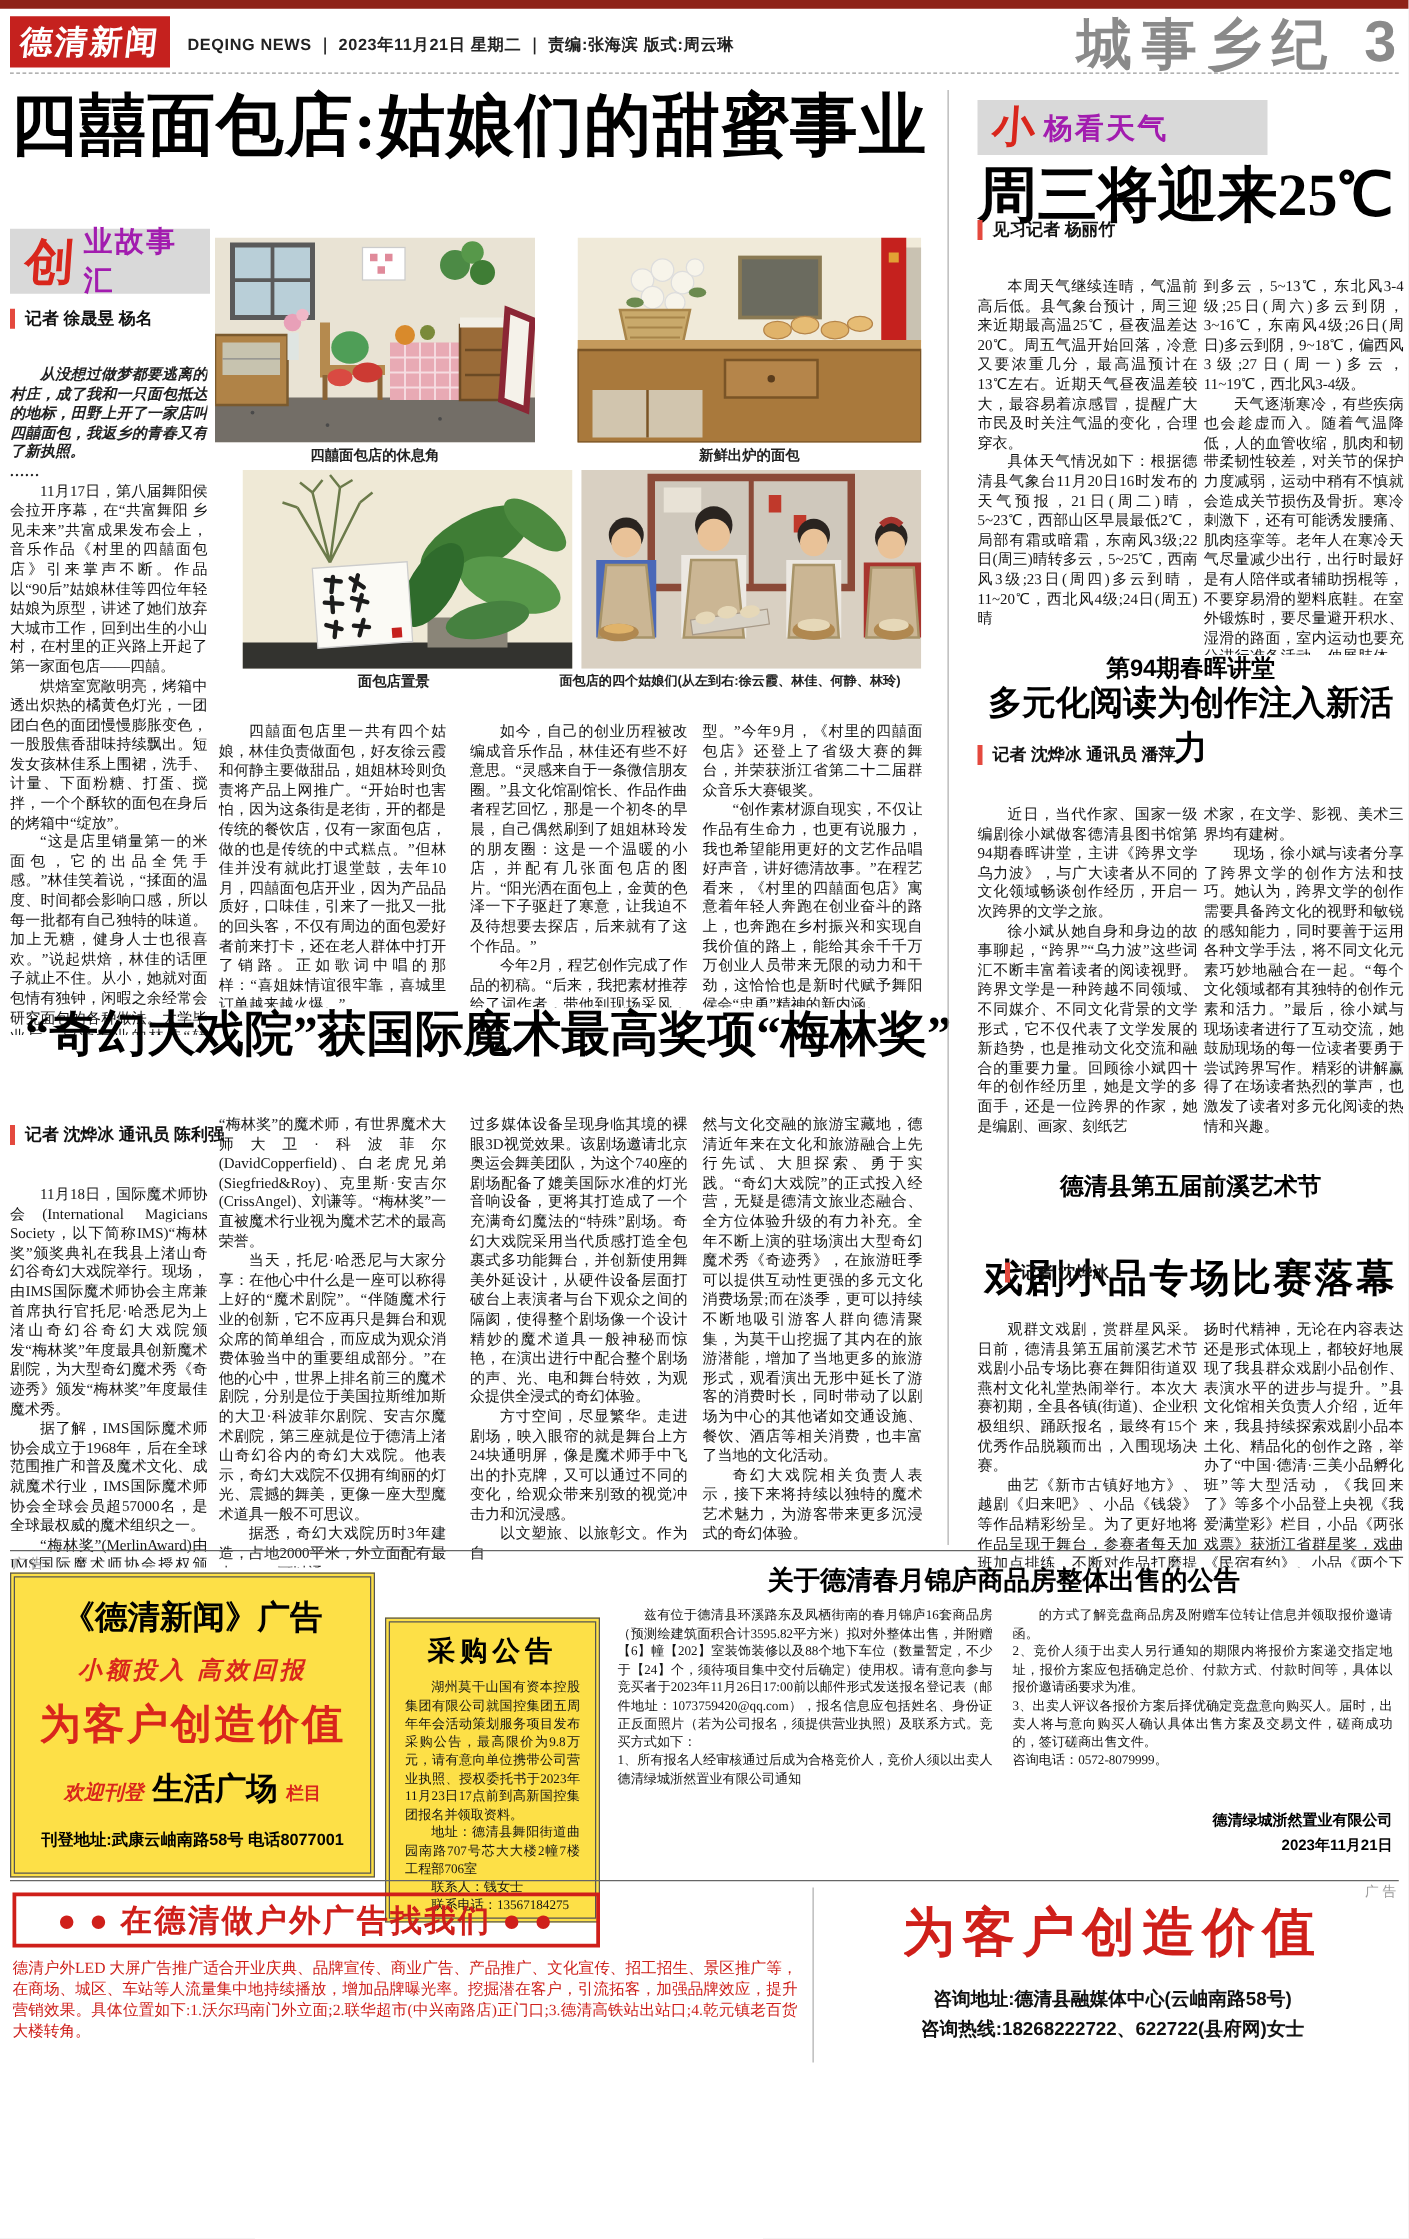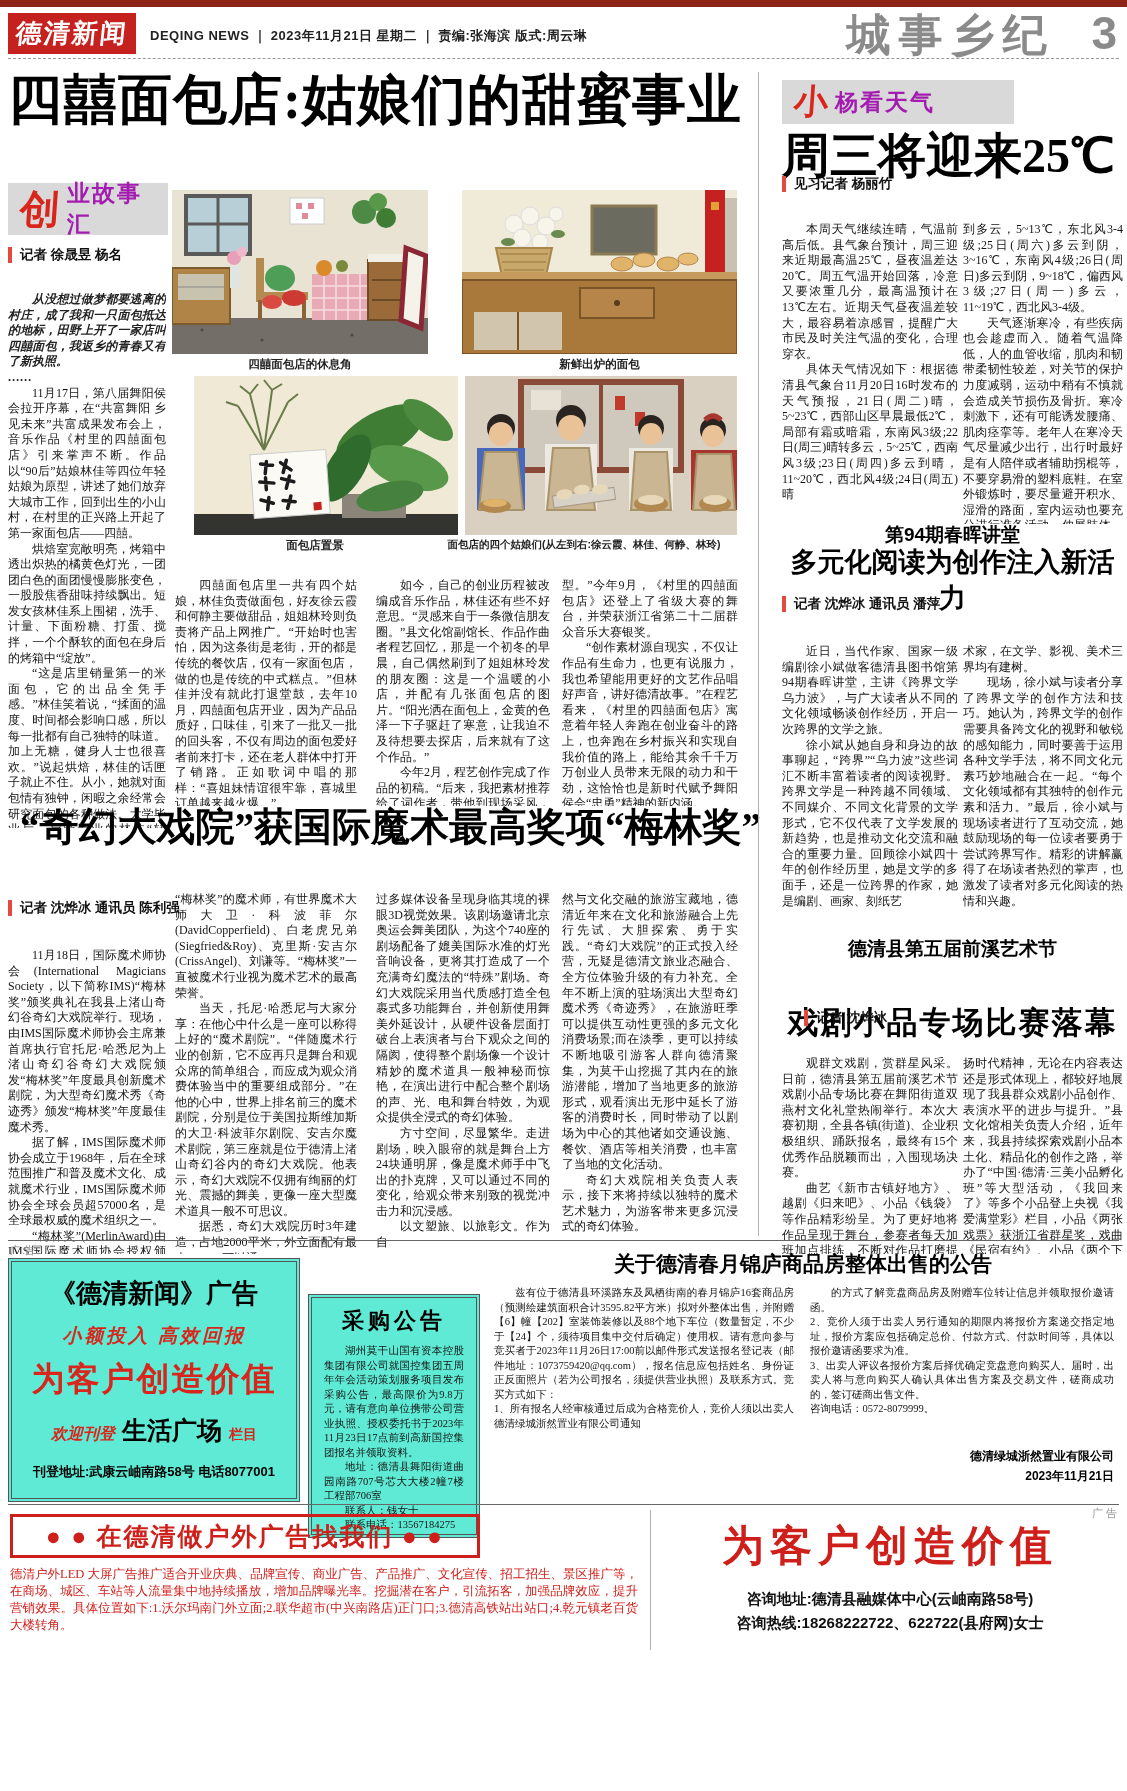--- a/index.html
+++ b/index.html
@@ -4,21 +4,21 @@
 <style>
   html,body{margin:0;padding:0;background:#e8e8e8;}
   .page{position:relative;width:1127px;height:1791px;background:#fff;margin:0 auto;
         font-family:"Liberation Serif",serif;overflow:hidden;}
   .abs{position:absolute;}
   
   .topbar{left:0;top:0;width:1127px;height:7px;background:#8e2318;}
   .logo{left:8px;top:13px;width:128px;height:41px;background:#c5211e;display:flex;align-items:center;justify-content:center;}
   .logo span{color:#fff;font:bold 26px "Liberation Serif",serif;letter-spacing:2px;transform:skewX(-6deg);}
   .mastinfo{left:150px;top:27px;font:bold 13px "Liberation Sans",sans-serif;color:#222;letter-spacing:.5px;}
-  .sectitle{right:10px;top:6px;display:flex;align-items:flex-start;color:#8a8a8a;gap:15px;}
+  .sectitle{right:10px;top:6px;display:flex;align-items:flex-start;color:#8a8a8a;}
   .sectitle .nm{font:bold 44px "Liberation Sans",sans-serif;letter-spacing:8px;}
   .sectitle .pg{font:bold 46px "Liberation Sans",sans-serif;margin-left:22px;}
   .headrule{left:8px;top:58px;width:1111px;border-top:1.5px dashed #999;}
   
   .ttl{font-family:"Liberation Serif",serif;font-weight:900;color:#000;}
   .kicker{font:bold 19px "Liberation Sans",sans-serif;color:#000;text-align:center;}
   .byline{font:bold 13.5px "Liberation Sans",sans-serif;color:#111;border-left:4px solid #e4493e;padding-left:8px;line-height:16px;}
   
   .badge{background:#d9d9d9;display:flex;align-items:center;padding:0 12px;box-sizing:border-box;}
   .badge .big{font:bold 40px "Liberation Serif",serif;color:#d9261c;transform:skewX(-4deg);}
@@ -27,21 +27,21 @@
   .col{font-size:12px;line-height:15.6px;text-align:justify;overflow:hidden;color:#141414;margin-top:16px;}
   .col p{margin:0;text-indent:2em;}
   .col p.cont{text-indent:0;}
   .intro{font-style:italic;font-weight:bold;color:#222;}
   .cap{font:bold 11.5px "Liberation Sans",sans-serif;text-align:center;color:#222;
        white-space:nowrap;overflow:hidden;}
   .vline{width:1px;background:#b0b0b0;}
   .hline{height:1px;background:#666;}
   .adlabel{font:11px "Liberation Sans",sans-serif;color:#999;letter-spacing:3px;}
   
-  .framed{border:4px double #555;box-sizing:border-box;background:#5eead4;}
+  .framed{border:4px double #555;box-sizing:border-box;background:#fde047;}
   .adnews-title{font:900 26px "Liberation Serif",serif;text-align:center;margin-top:14px;}
   .adnews-s1{font:bold italic 19px "Liberation Serif",serif;color:#d9261c;text-align:center;margin-top:12px;letter-spacing:3px;}
   .adnews-s2{font:900 33px "Liberation Serif",serif;color:#d9261c;text-align:center;margin-top:8px;letter-spacing:2px;}
   .adnews-l3{text-align:center;margin-top:12px;}
   .adnews-l3 .pre{font:bold italic 16px "Liberation Serif",serif;color:#d9261c;}
   .adnews-l3 .bg{font:900 25px "Liberation Serif",serif;color:#000;margin:0 3px;}
   .adnews-l3 .post{font:bold 14px "Liberation Sans",sans-serif;color:#d9261c;}
   .adnews-footer{font:bold 13px "Liberation Sans",sans-serif;text-align:center;margin-top:16px;color:#000;}
   .smalltext{font-size:10.5px;line-height:14.5px;text-align:justify;color:#141414;}
   .smalltext p{margin:0;text-indent:2em;}

